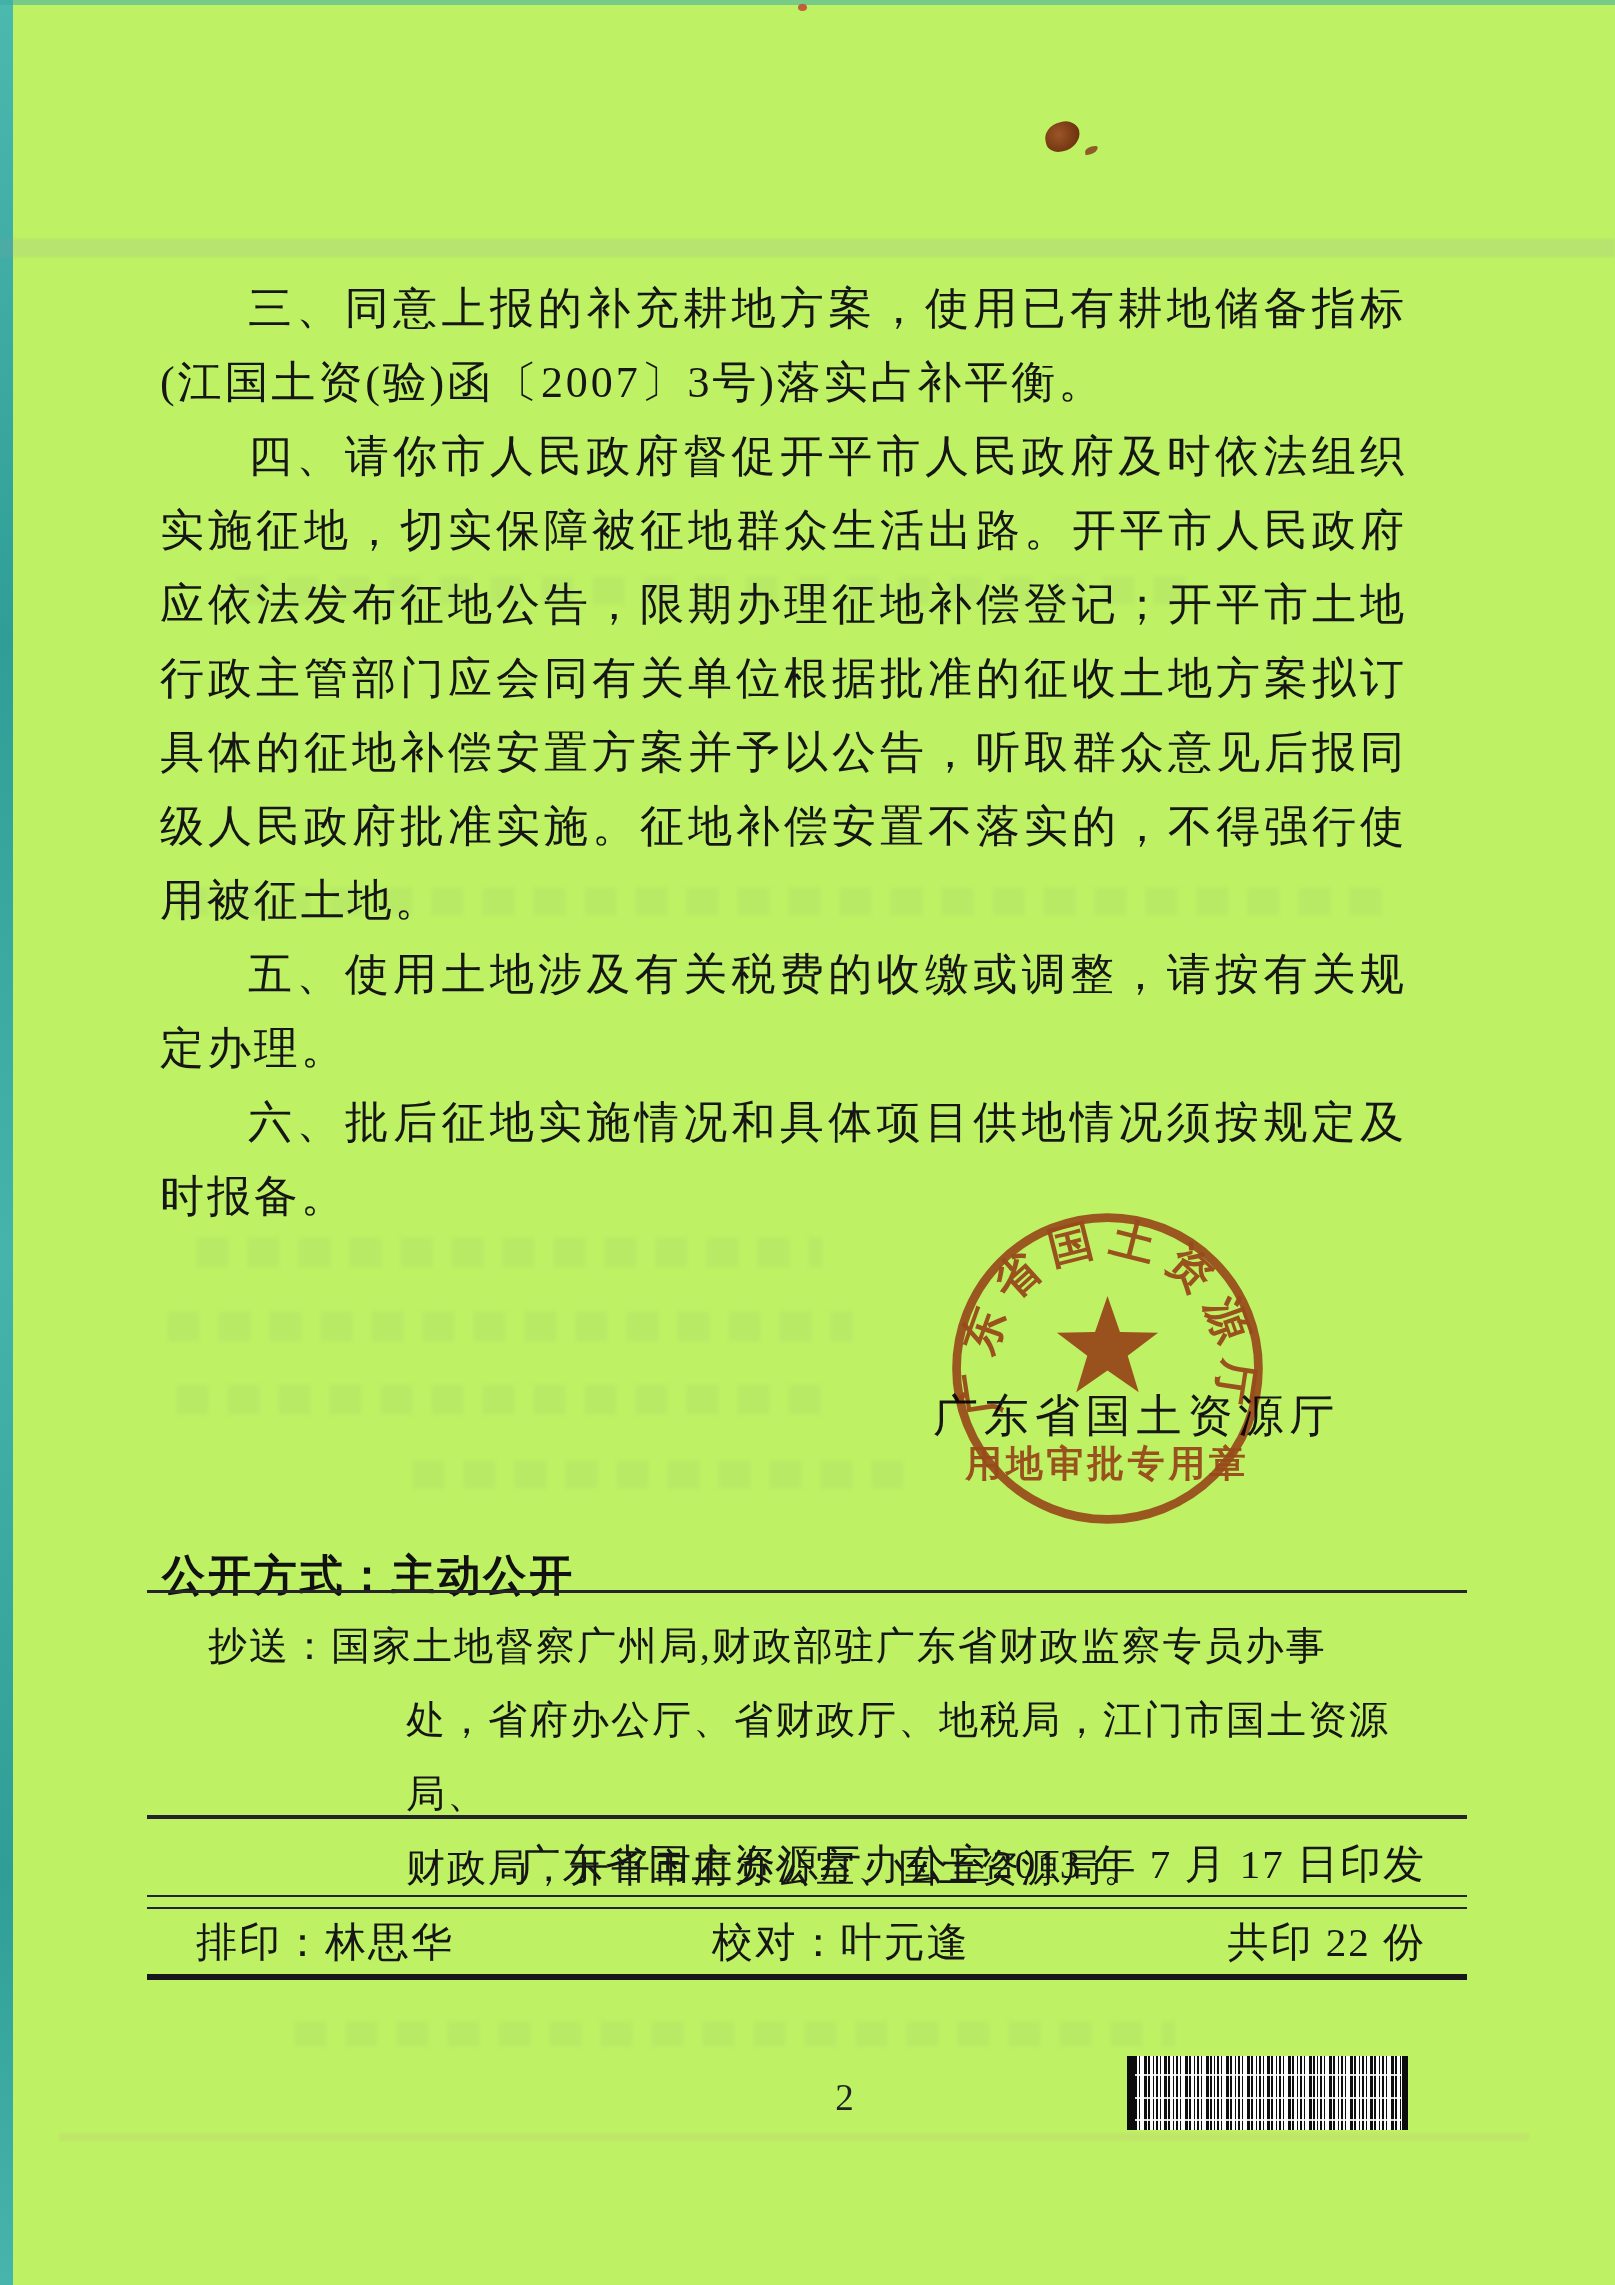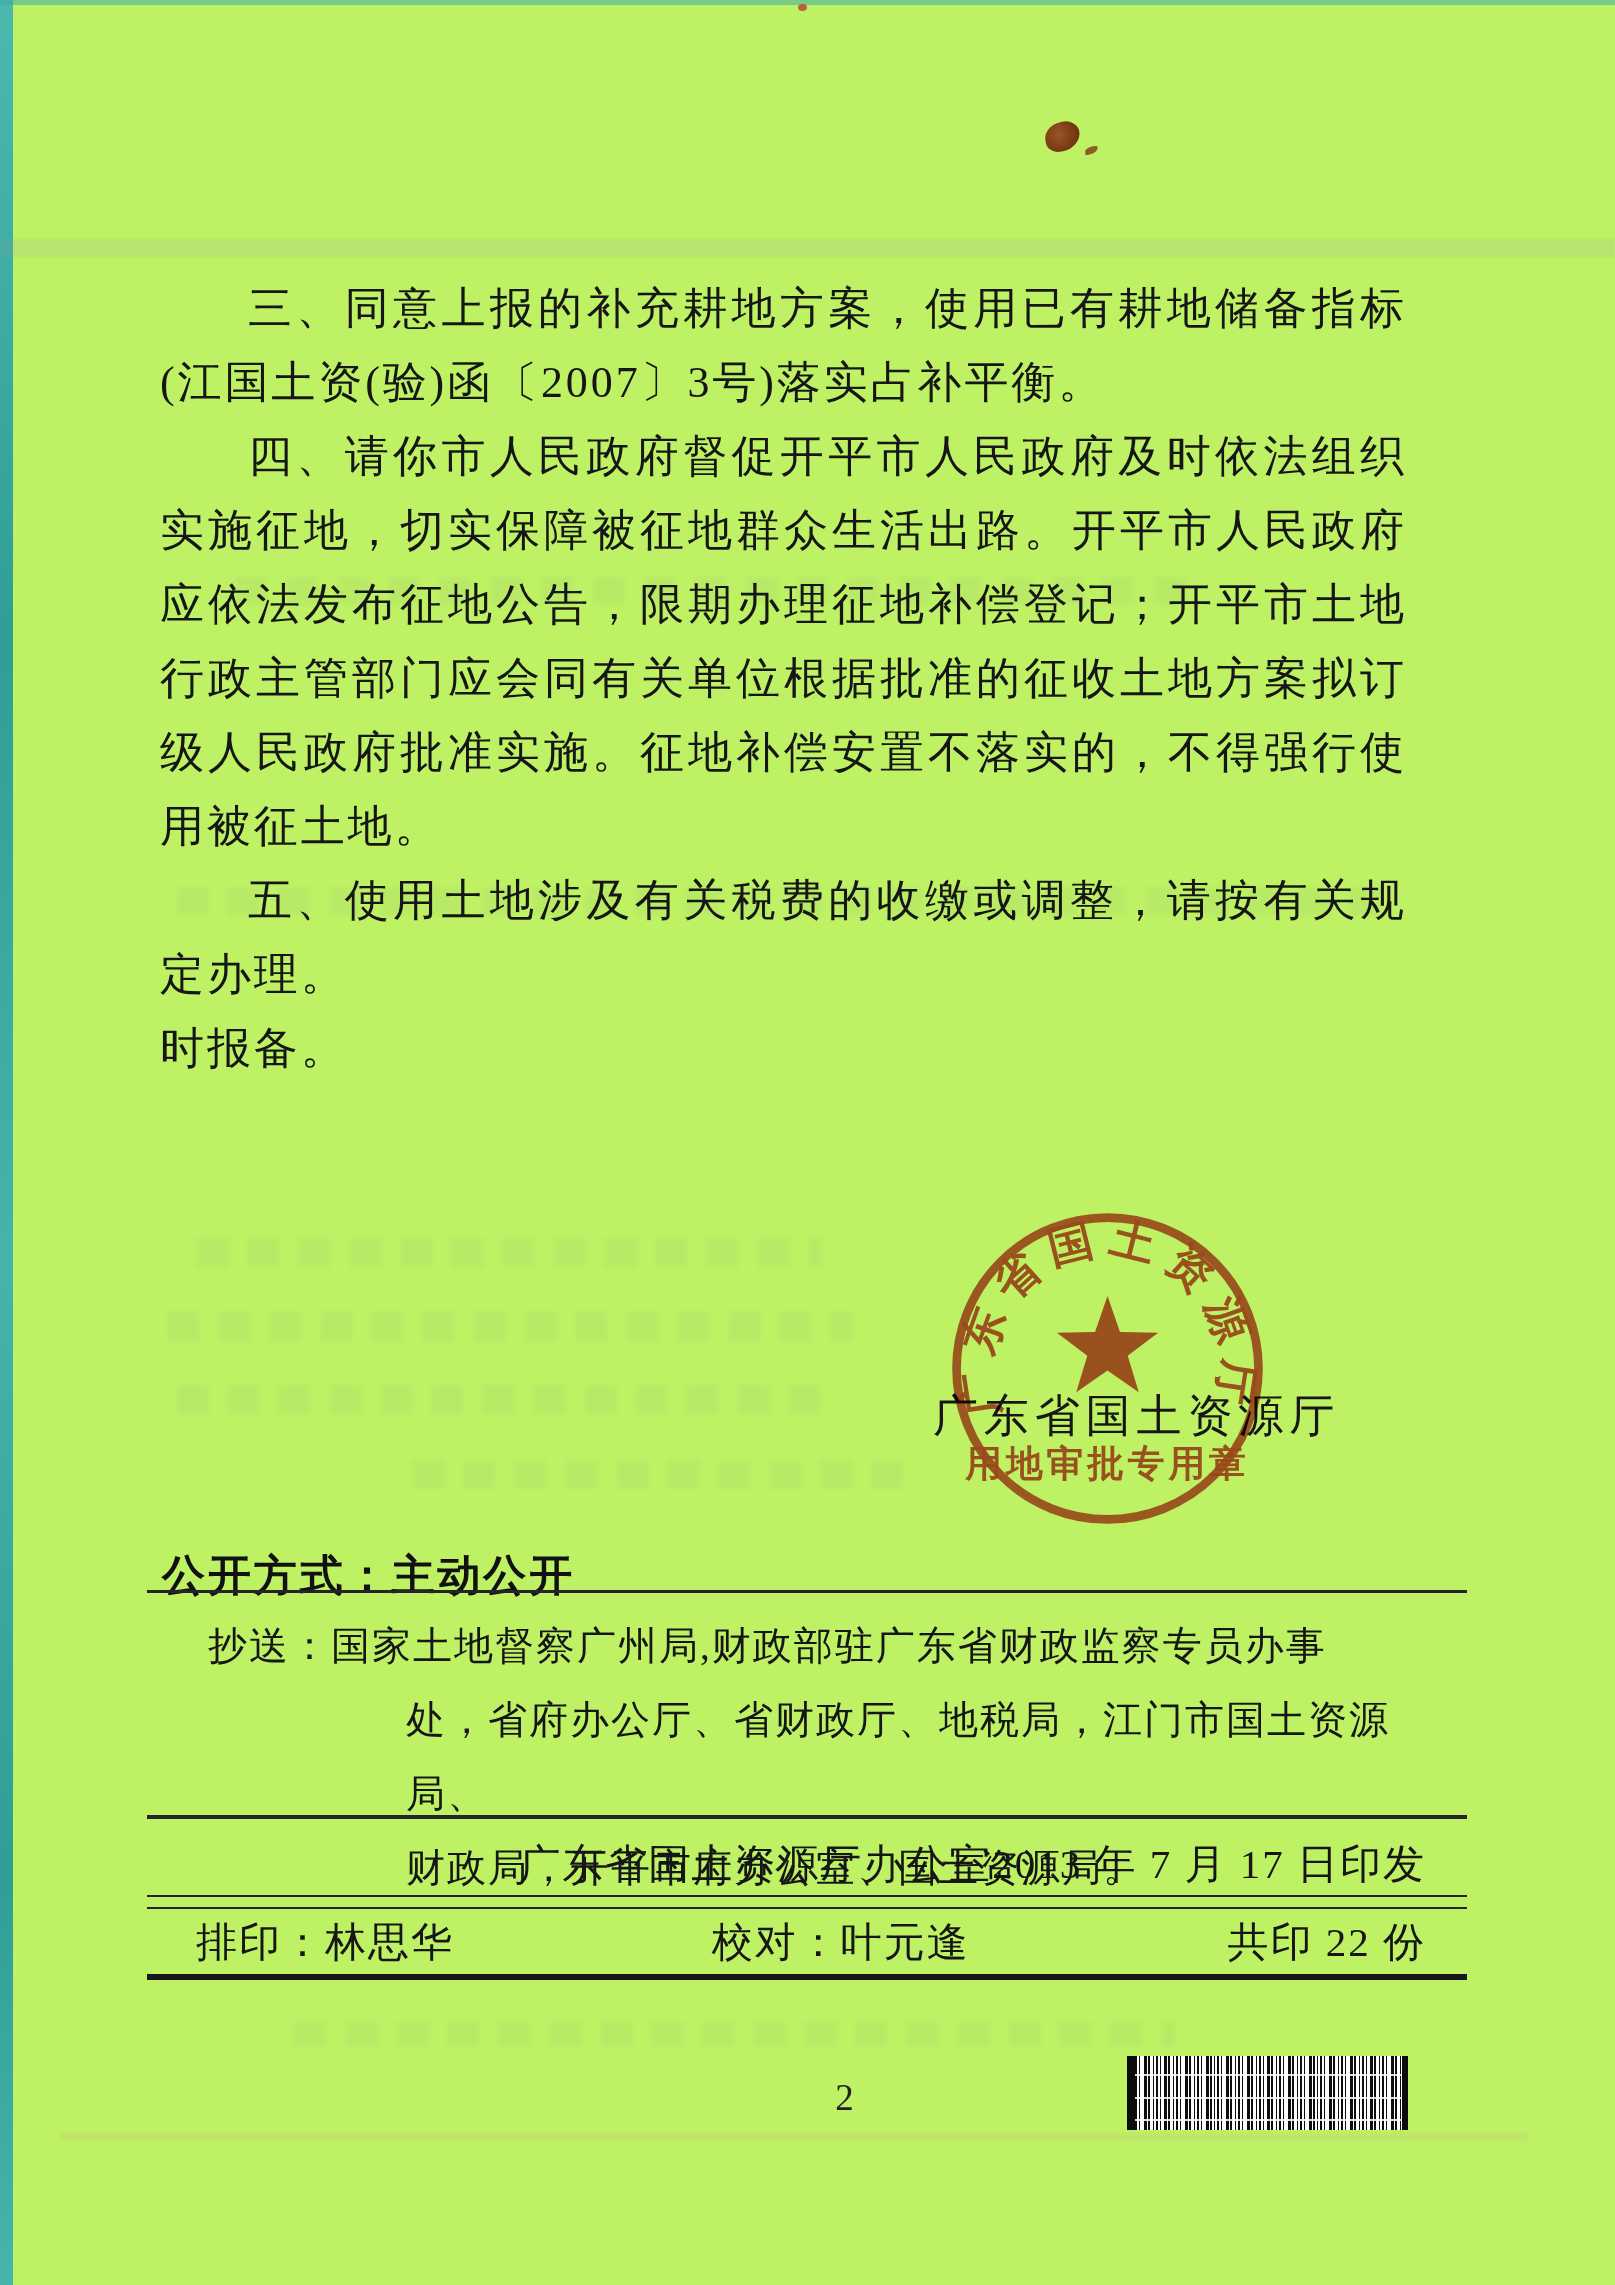--- a/index.html
+++ b/index.html
@@ -91,24 +91,26 @@
   <div class="ghost" style="left:412px;top:1460px;width:510px;height:29px;"></div>
   <div class="ghost" style="left:294px;top:2021px;width:882px;height:25.5px;"></div>
 
   <div class="body-text">
     <div class="line indent">三、同意上报的补充耕地方案，使用已有耕地储备指标</div>
     <div class="line end">(江国土资(验)函〔2007〕3号)落实占补平衡。</div>
     <div class="line indent">四、请你市人民政府督促开平市人民政府及时依法组织</div>
     <div class="line">实施征地，切实保障被征地群众生活出路。开平市人民政府</div>
     <div class="line">应依法发布征地公告，限期办理征地补偿登记；开平市土地</div>
     <div class="line">行政主管部门应会同有关单位根据批准的征收土地方案拟订</div>
+    <div class="line">具体的征地补偿安置方案并予以公告，听取群众意见后报同</div>
     <div class="line">级人民政府批准实施。征地补偿安置不落实的，不得强行使</div>
     <div class="line end">用被征土地。</div>
     <div class="line indent">五、使用土地涉及有关税费的收缴或调整，请按有关规</div>
     <div class="line end">定办理。</div>
+    <div class="line indent">六、批后征地实施情况和具体项目供地情况须按规定及</div>
     <div class="line end">时报备。</div>
   </div>
 
   <div class="signature">
     <div class="sig-org">广东省国土资源厅</div>
   </div>
 
   <svg class="seal" viewBox="0 0 340 340">
     <circle cx="170" cy="170" r="156" fill="none" stroke="#c5392b" stroke-width="9" opacity=".92"></circle>
     <polygon points="170,95 182.9,132.2 222.3,133 190.9,156.8 202.3,194.5 170,172 137.7,194.5 149.1,156.8 117.7,133 157.1,132.2" fill="#c5392b" opacity=".95"></polygon>

